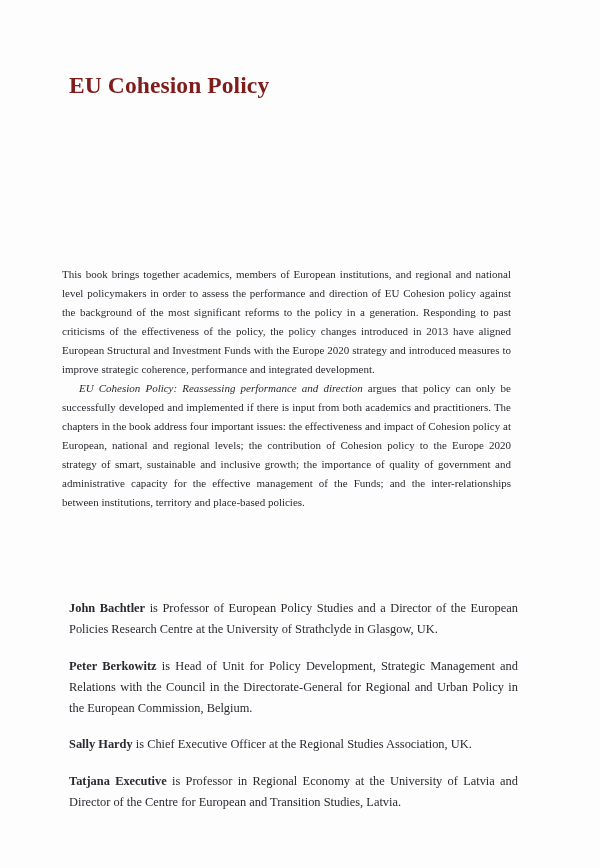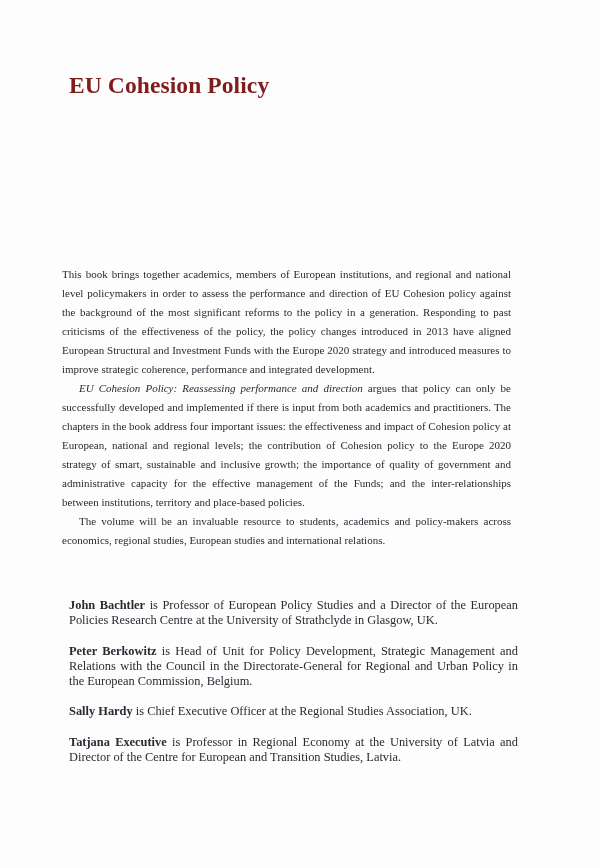--- a/index.html
+++ b/index.html
@@ -42,41 +42,40 @@
       text-indent: 17px;
     }
     .blurb em {
     }
     .bios {
       position: absolute;
       left: 69px;
       top: 598px;
       width: 449px;
       font-size: 12.4px;
-      line-height: 15px;
+      line-height: 21px;
       text-align: justify;
     }
     .bio {
       margin: 0 0 15.5px 0;
     }
     .bio-name {
       font-weight: bold;
     }
     #bio-1 { margin-top: 12px; }
     #bio-2 { margin-top: 8px; }
   </style>
 </head>
 <body>
 
 <h1 class="page-title">EU Cohesion Policy</h1>
 
 <div class="blurb">
   <p>This book brings together academics, members of European institutions, and regional and national level policymakers in order to assess the performance and direction of EU Cohesion policy against the background of the most significant reforms to the policy in a generation. Responding to past criticisms of the effectiveness of the policy, the policy changes introduced in 2013 have aligned European Structural and Investment Funds with the Europe 2020 strategy and introduced measures to improve strategic coherence, performance and integrated development.</p>
   <p class="indent"><em>EU Cohesion Policy: Reassessing performance and direction</em><span> argues that policy can only be successfully developed and implemented if there is input from both academics and practitioners. The chapters in the book address four important issues: the effectiveness and impact of Cohesion policy at European, national and regional levels; the contribution of Cohesion policy to the Europe 2020 strategy of smart, sustainable and inclusive growth; the importance of quality of government and administrative capacity for the effective management of the Funds; and the inter-relationships between institutions, territory and place-based policies.</span></p>
-  <p class="indent">The volume will be an invaluable resource to students, academics and policy-makers across economics, regional studies, European studies and international relations.</p>
 </div>
 
 <div class="bios">
   <p class="bio" id="bio-0"><span class="bio-name">John Bachtler</span><span> is Professor of European Policy Studies and a Director of the European Policies Research Centre at the University of Strathclyde in Glasgow, UK.</span></p>
   <p class="bio" id="bio-1"><span class="bio-name">Peter Berkowitz</span><span> is Head of Unit for Policy Development, Strategic Management and Relations with the Council in the Directorate-General for Regional and Urban Policy in the European Commission, Belgium.</span></p>
   <p class="bio" id="bio-2"><span class="bio-name">Sally Hardy</span><span> is Chief Executive Officer at the Regional Studies Association, UK.</span></p>
   <p class="bio" id="bio-3"><span class="bio-name">Tatjana Executive</span><span> is Professor in Regional Economy at the University of Latvia and Director of the Centre for European and Transition Studies, Latvia.</span></p>
 </div>
 
 </body></html>

